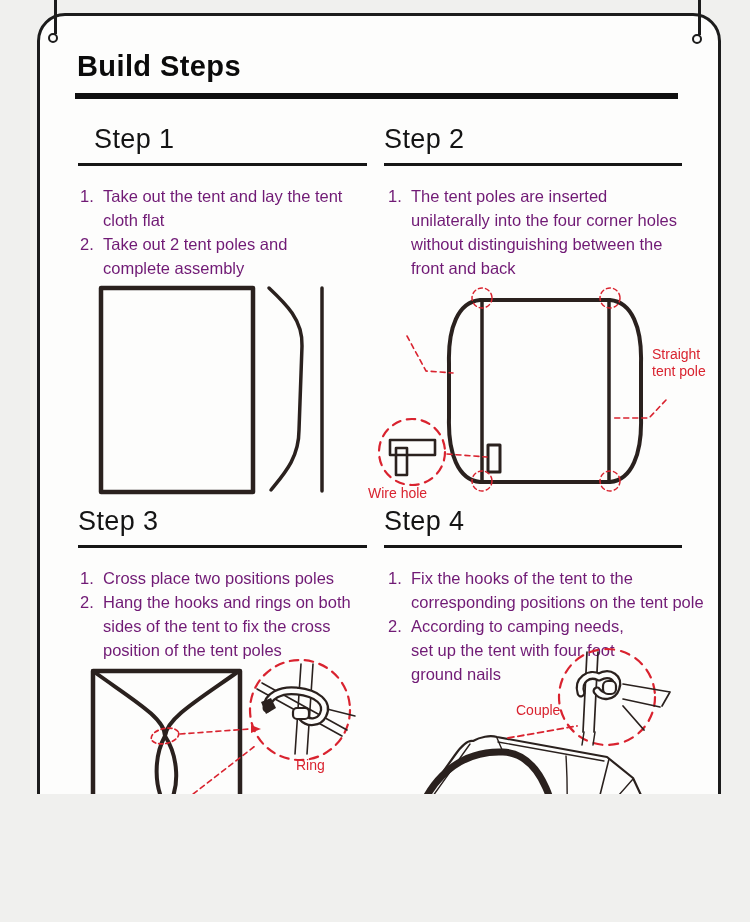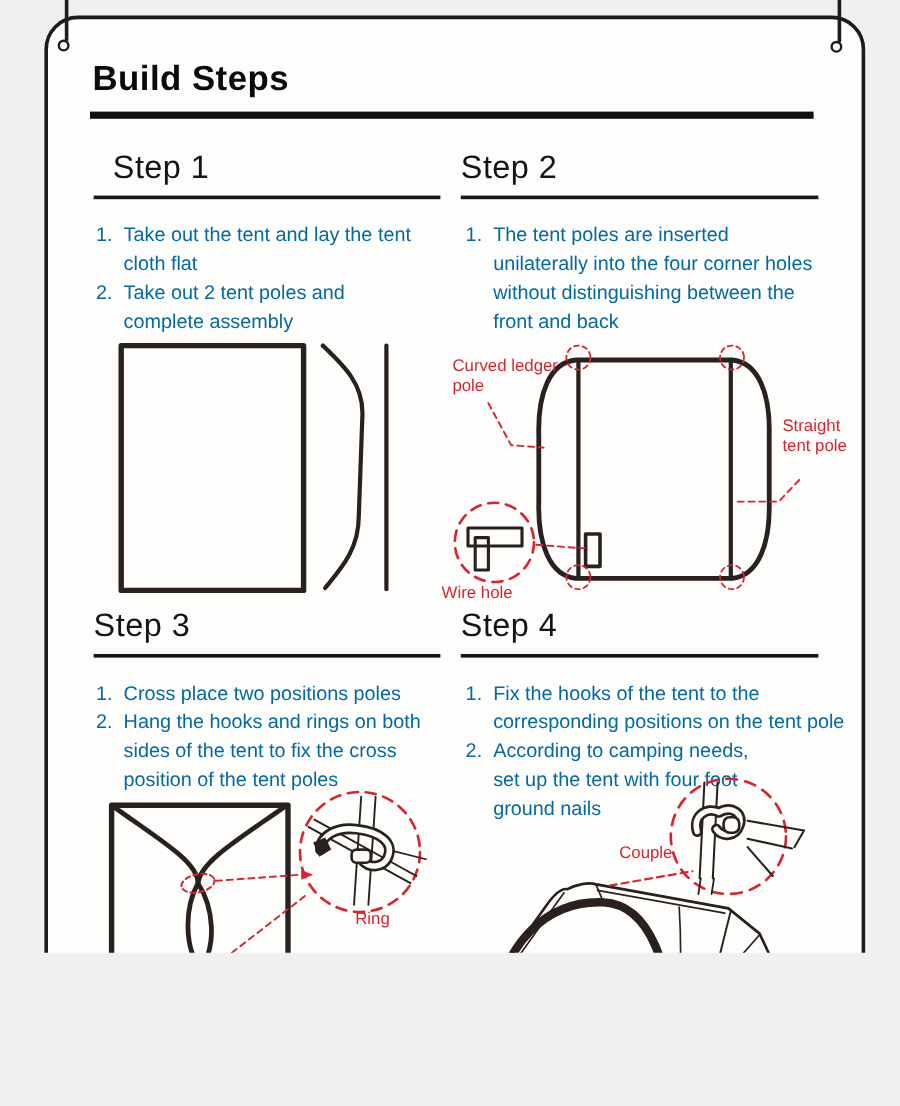--- a/index.html
+++ b/index.html
@@ -9,21 +9,21 @@
   .sheet{position:relative;width:750px;height:794px;overflow:hidden}
   .card{position:absolute;left:37px;top:13px;width:684px;height:900px;background:#fdfdfc;
         border:3px solid #1c1c1c;border-radius:28px}
   .pin-line{position:absolute;width:2.5px;background:#1c1c1c}
   .pin-dot{position:absolute;width:10px;height:10px;border:2.5px solid #1c1c1c;border-radius:50%;background:#fdfdfc}
   .title{position:absolute;left:77px;top:50px;font-size:29px;font-weight:bold;letter-spacing:.4px;color:#0b0b0b}
   .title-rule{position:absolute;left:75px;top:93px;width:603px;height:6px;background:#101010}
   .step-h{position:absolute;font-size:27px;font-weight:400;letter-spacing:.4px;color:#141414}
   .step-rule{position:absolute;height:2.5px;background:#161616}
   .ilist{position:absolute;margin:0;padding:0;list-style:none;counter-reset:n;
-         font-size:16.5px;line-height:24px;color:#0369a1}
+         font-size:16.5px;line-height:24px;color:#701a75}
   .ilist li{counter-increment:n;position:relative;padding-left:23px}
   .ilist li::before{content:counter(n) ".";position:absolute;left:0}
   #list1 li:nth-child(2){max-width:212px}
   #list2 li:nth-child(1){max-width:292px}
   #list4 li:nth-child(2){max-width:262px}
   .rlabel{position:absolute;color:var(--accent);font-size:14px;line-height:16.5px}
   svg{position:absolute;overflow:visible}
   .ln{stroke:var(--ink);fill:none;stroke-linecap:round;stroke-linejoin:round}
   .lnf{fill:var(--ink);stroke:none}
   .rd{stroke:var(--accent);fill:none;stroke-linecap:round}
@@ -136,19 +136,18 @@
     <circle cx="227" cy="59" r="48" class="rd" stroke-width="2.2" stroke-dasharray="9 7"></circle>
     <path d="M207 14 L203 94 M218 14 L214 94" class="ln" stroke-width="1.7"></path>
     <path d="M204 94 L202 107 M215 94 L213 107" class="ln" stroke-width="1.5"></path>
     <path d="M243 46 L290 54 M243 61 L280 69 M290 54 L282 68" class="ln" stroke-width="1.7"></path>
     <path d="M243 68 L264 92" class="ln" stroke-width="1.7"></path>
     <path d="M201 55 C197 42 209 34 219 39 C230 33 240 40 236 50 C233 59 222 60 217 53" class="ln" stroke-width="9"></path>
     <path d="M201 55 C197 42 209 34 219 39 C230 33 240 40 236 50 C233 59 222 60 217 53" class="wt" stroke-width="4.5"></path>
     <rect x="223" y="43" width="13" height="13" rx="5" class="ln" stroke-width="2.2" style="fill:#fdfdfc"></rect>
   </svg>
 
-  <div class="rlabel" style="left:377px;top:296px;width:92px">Curved ledger pole</div>
   <div class="rlabel" style="left:652px;top:346px;width:64px">Straight tent pole</div>
   <div class="rlabel" style="left:368px;top:485px">Wire hole</div>
   <div class="rlabel" style="left:296px;top:757px">Ring</div>
   <div class="rlabel" style="left:516px;top:702px">Couple</div>
 
 </div>
 
 </body></html>

